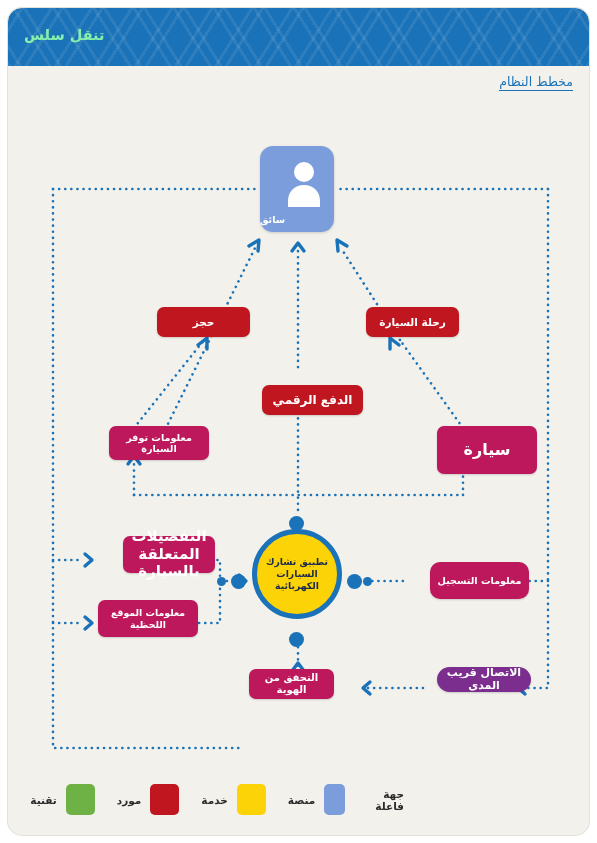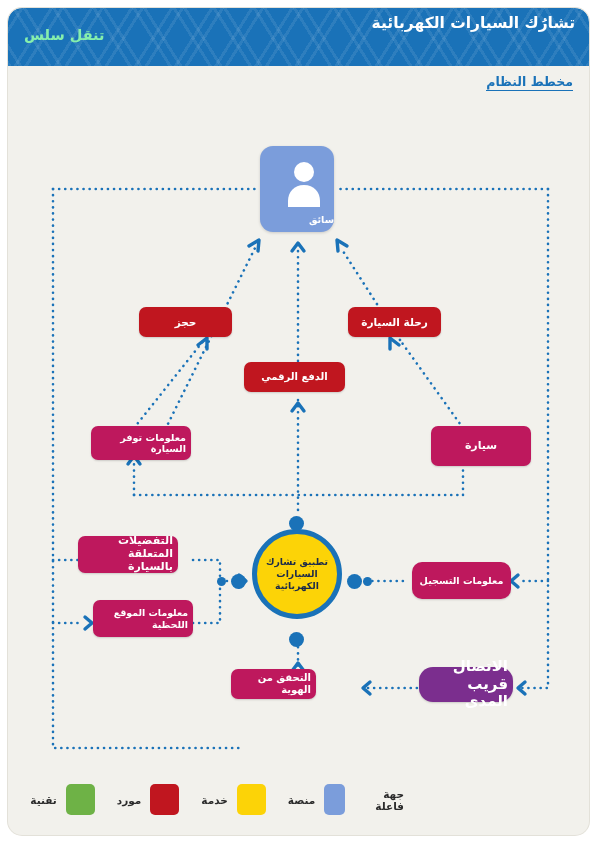--- a/index.html
+++ b/index.html
@@ -36,47 +36,48 @@
     position:absolute;right:14px;top:5px;width:230px;
     color:#ffffff;font-size:15.5px;line-height:1.32;font-weight:bold;
     text-align:right;
   }
   .banner-tag{
     position:absolute;left:16px;top:19px;
     color:#86efac;font-size:14.5px;font-weight:bold;
   }
   .subtitle{
     position:absolute;right:16px;top:66px;
-    color:#1a72b8;font-size:12.5px;font-weight:bold;
+    color:#1a72b8;font-size:12.5px;font-weight:normal;
     border-bottom:1px solid #1a72b8;padding-bottom:1px;
   }
 
   
   #wires{position:absolute;left:0;top:0;width:581px;height:827px;}
 
   
   .node{
     position:absolute;display:flex;align-items:center;justify-content:center;
-    text-align:right;color:#ffffff;font-weight:bold;border-radius:7px;
+    text-align:center;color:#ffffff;font-weight:bold;border-radius:7px;
     line-height:1.18;box-sizing:border-box;padding:3px 5px;
     box-shadow:0 1px 2px rgba(0,0,0,.16);
+    margin-left:18px;
   }
   .n-red{background:#c0161f;}
   .n-green{background:#be185d;}
   .n-purple{background:#7b2e8e;border-radius:14px;}
 
   
   .actor{
     position:absolute;left:252px;top:138px;width:74px;height:86px;
     background:#7b9ddb;border-radius:13px;
     box-shadow:0 1px 3px rgba(0,0,0,.16);
   }
   .actor .person{position:absolute;left:0;right:0;top:13px;height:48px;}
   .actor-label{
-    position:absolute;left:0;right:0;bottom:7px;text-align:right;
+    position:absolute;left:0;right:0;bottom:7px;text-align:left;
     color:#ffffff;font-size:9.5px;font-weight:bold;
   }
 
   
   .hub{
     position:absolute;left:244px;top:521px;width:90px;height:90px;
     border-radius:50%;background:#fcd307;border:5px solid #1a72b8;
     box-sizing:border-box;display:flex;align-items:center;justify-content:center;
   }
   .hub-text{
@@ -104,21 +105,20 @@
   .legend-label{font-size:10.5px;color:#2b2b2b;font-weight:bold;}
 </style>
 </head>
 <body>
 
 <div id="page">
   <div class="card">
 
     <div class="banner">
       <div class="pattern"></div>
-      <div class="banner-title">تشارُك السيارات الكهربائية</div>
       <div class="banner-tag">تنقل سلس</div>
     </div>
     <div class="subtitle">مخطط النظام</div>
 
     <svg id="wires" viewBox="0 0 581 827" xmlns="http://www.w3.org/2000/svg">
       <g stroke="#1a72b8" stroke-width="2.6" fill="none" stroke-linecap="round" stroke-dasharray="0.1 6">
 
         <path d="M45 181 L45 740 L233 740"></path>
         <path d="M45 181 L249 181"></path>
 
@@ -183,49 +183,49 @@
     </div>
 
     <div class="node n-red" style="left:131px;top:299px;width:93px;height:30px;font-size:10.5px;">
       <span>حجز</span>
     </div>
 
     <div class="node n-red" style="left:340px;top:299px;width:93px;height:30px;font-size:10.5px;">
       <span>رحلة السيارة</span>
     </div>
 
-    <div class="node n-red" style="left:236px;top:354px;width:101px;height:30px;font-size:10px;">
+    <div class="node n-red" style="left:236px;top:377px;width:101px;height:30px;font-size:12px;">
       <span>الدفع الرقمي</span>
     </div>
 
     <div class="node n-green" style="left:83px;top:418px;width:100px;height:34px;font-size:9.6px;">
       <span>معلومات توفر السيارة</span>
     </div>
 
-    <div class="node n-green" style="left:423px;top:418px;width:100px;height:40px;font-size:11px;">
+    <div class="node n-green" style="left:411px;top:418px;width:100px;height:48px;font-size:16px;">
       <span>سيارة</span>
     </div>
 
-    <div class="node n-green" style="left:70px;top:528px;width:100px;height:37px;font-size:11px;">
+    <div class="node n-green" style="left:97px;top:528px;width:92px;height:37px;font-size:15px;">
       <span>التفضيلات المتعلقة بالسيارة</span>
     </div>
 
-    <div class="node n-green" style="left:85px;top:592px;width:100px;height:37px;font-size:9.4px;">
+    <div class="node n-green" style="left:72px;top:592px;width:100px;height:37px;font-size:9.4px;">
       <span>معلومات الموقع اللحظية</span>
     </div>
 
     <div class="node n-green" style="left:404px;top:554px;width:99px;height:37px;font-size:9.6px;border-radius:10px;">
       <span>معلومات التسجيل</span>
     </div>
 
     <div class="node n-green" style="left:223px;top:661px;width:85px;height:30px;font-size:10px;">
       <span>التحقق من الهوية</span>
     </div>
 
-    <div class="node n-purple" style="left:411px;top:659px;width:94px;height:35px;font-size:15px;">
+    <div class="node n-purple" style="left:411px;top:659px;width:94px;height:25px;font-size:11px;">
       <span>الاتصال قريب المدى</span>
     </div>
 
     <div class="hub">
       <div class="hub-text">تطبيق تشارك السيارات الكهربائية</div>
     </div>
     <div class="knob top"></div>
     <div class="knob bottom"></div>
     <div class="knob left"></div>
     <div class="knob right"></div>

